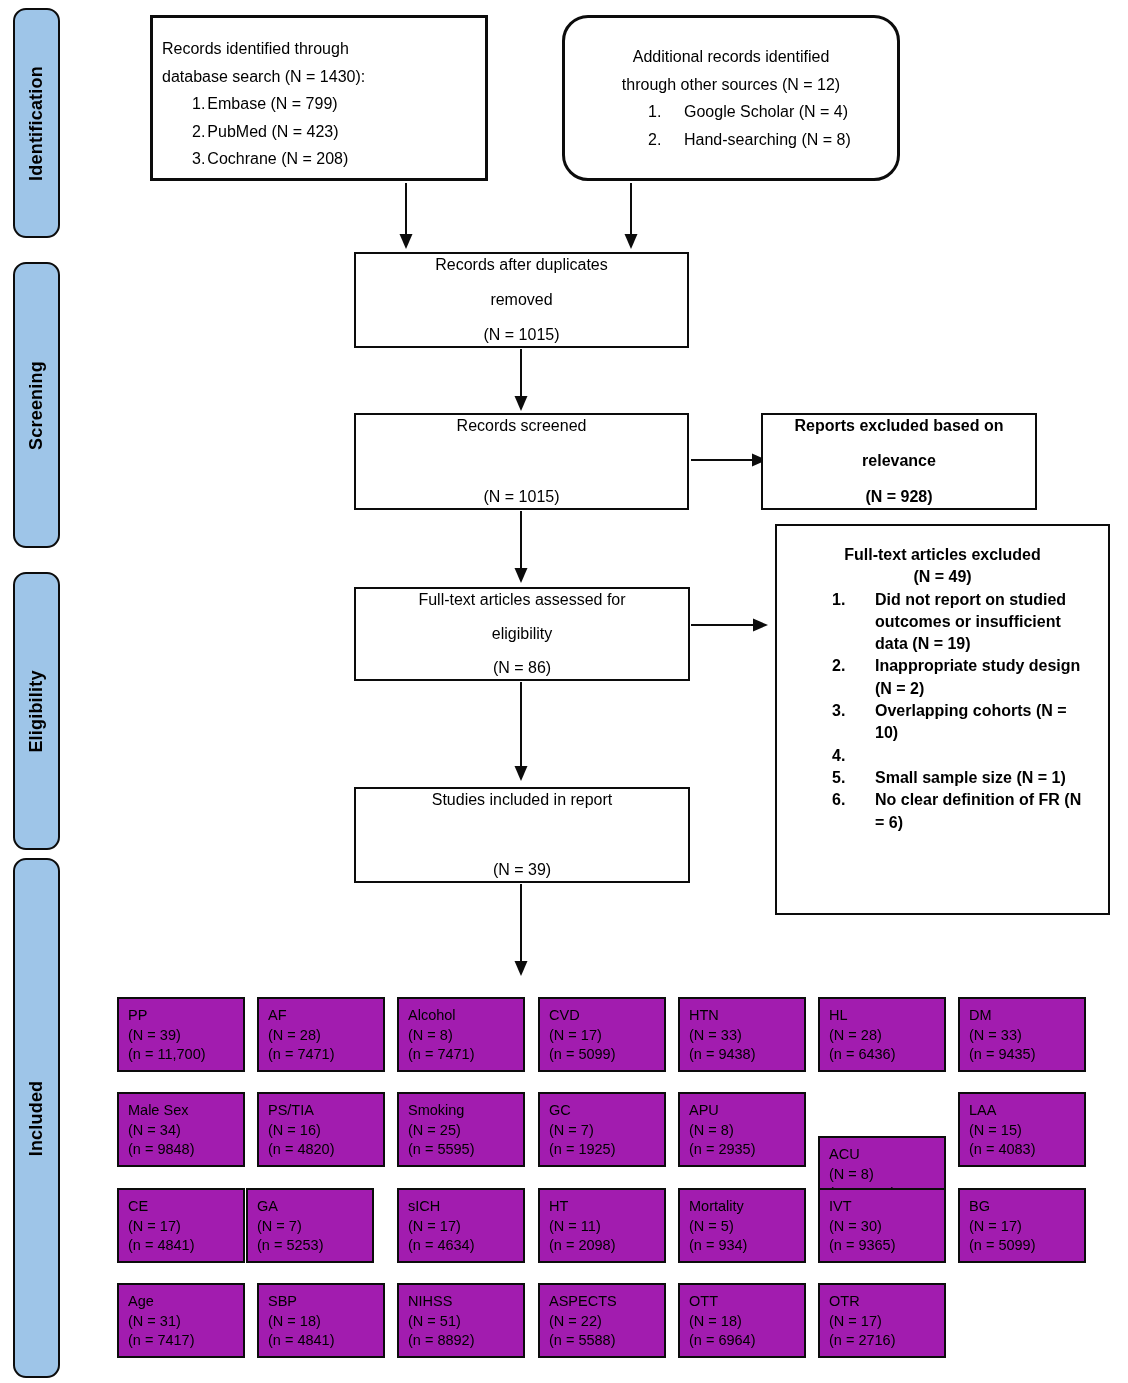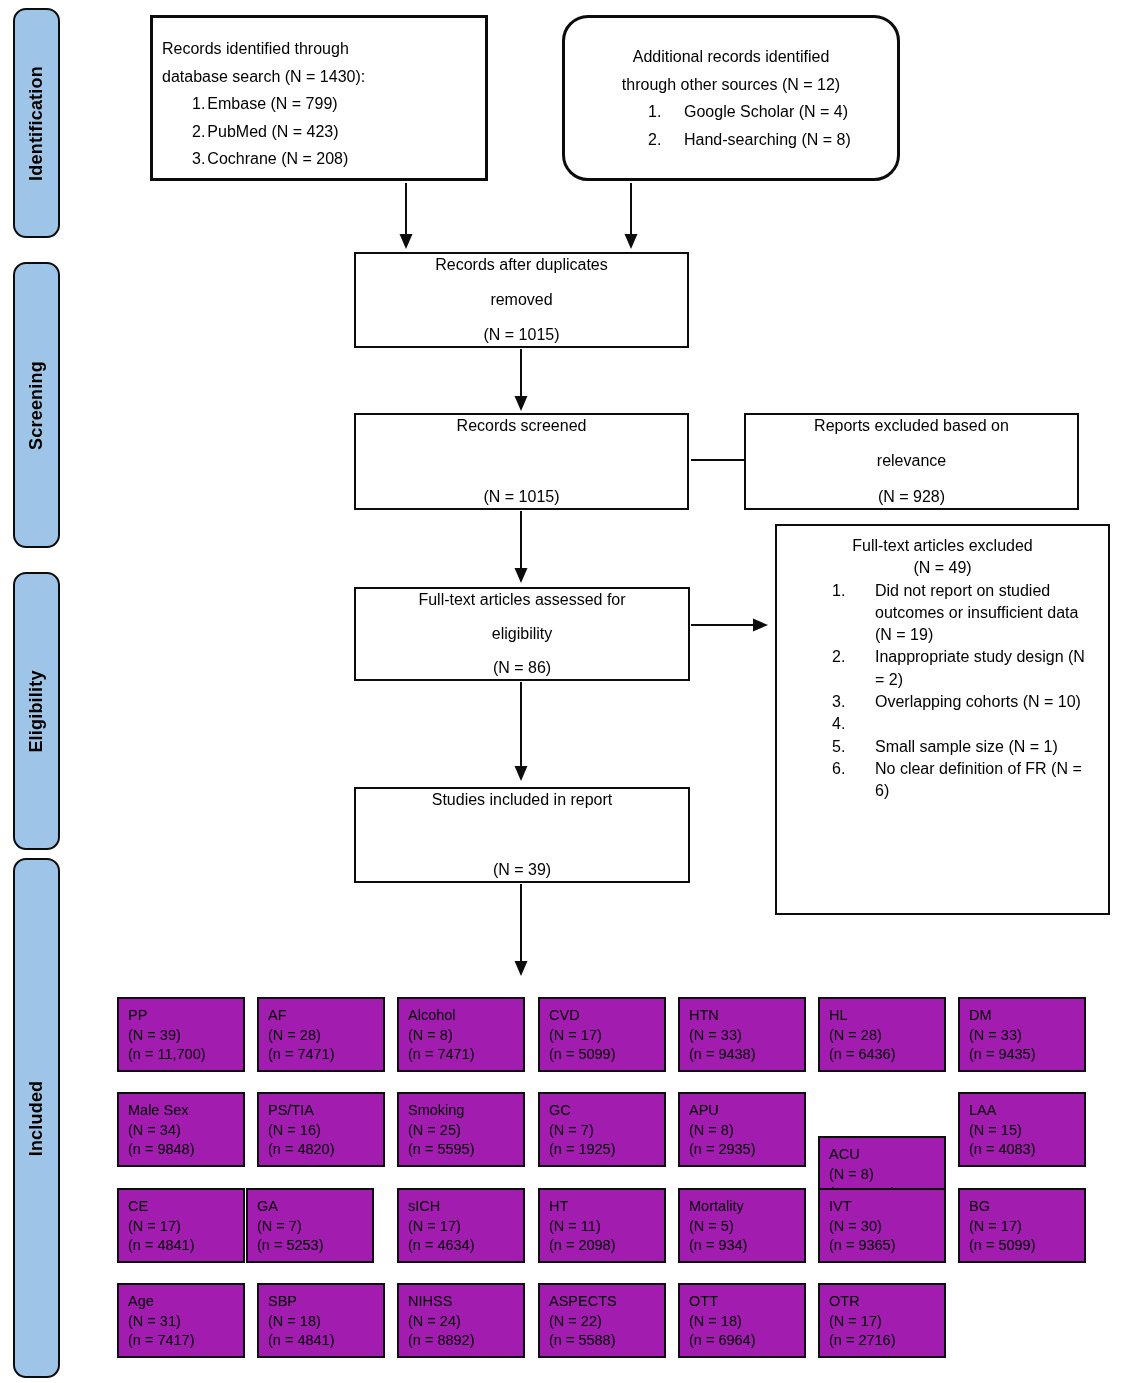--- a/index.html
+++ b/index.html
@@ -20,21 +20,21 @@
   .dbbox{padding:17px 6px 2px 9px;line-height:27.5px;}
   .dlist{margin-left:30px;}
   .drow{display:flex;}
   .drow .num{flex:0 0 auto;margin-right:2px;}
   
   .osbox{padding-top:25px;line-height:27.5px;border-radius:26px;}
   .osbox .tline{text-align:center;}
   .orow{display:flex;margin-left:83px;}
   .orow .num{flex:0 0 36px;}
   
-  .fxbox{padding-top:9px;line-height:22.3px;}
+  .fxbox{padding-top:18px;line-height:22.3px;font-weight:bold;}
   .fxtitle{text-align:center;}
   .fxrow{display:flex;margin-left:55px;padding-right:22px;}
   .fxrow .num{flex:0 0 43px;}
   .fxrow .txt{flex:1;}
   
   .gcell{position:absolute;width:128px;height:75px;background:#a21caf;
          border:2px solid #0c0c0c;box-sizing:border-box;
          font-size:14.5px;line-height:19.5px;padding:7px 3px 0 9px;}
 </style>
 </head>
@@ -128,21 +128,21 @@
     <div>Records after duplicates</div>
     <div>removed</div>
     <div>(N = 1015)</div>
   </div>
 
   <div class="fbox centerbox" style="left:354px;top:413px;width:335px;height:97px;">
     <div>Records screened</div>
     <div>(N = 1015)</div>
   </div>
 
-  <div class="fbox centerbox" style="left:744px;top:413px;width:335px;height:97px;">
+  <div class="fbox centerbox" style="left:761px;top:413px;width:276px;height:97px;font-weight:bold;">
     <div>Reports excluded based on</div>
     <div>relevance</div>
     <div>(N = 928)</div>
   </div>
 
   <div class="fbox centerbox" style="left:354px;top:587px;width:336px;height:94px;">
     <div>Full-text articles assessed for</div>
     <div>eligibility</div>
     <div>(N = 86)</div>
   </div>
@@ -293,21 +293,21 @@
         <div>(N = 31)</div>
         <div>(n = 7417)</div>
       </div>
       <div class="gcell" style="left: 257px; top: 1283px;">
         <div>SBP</div>
         <div>(N = 18)</div>
         <div>(n = 4841)</div>
       </div>
       <div class="gcell" style="left: 397px; top: 1283px;">
         <div>NIHSS</div>
-        <div>(N = 24)</div>
+        <div>(N = 51)</div>
         <div>(n = 8892)</div>
       </div>
       <div class="gcell" style="left: 538px; top: 1283px;">
         <div>ASPECTS</div>
         <div>(N = 22)</div>
         <div>(n = 5588)</div>
       </div>
       <div class="gcell" style="left: 678px; top: 1283px;">
         <div>OTT</div>
         <div>(N = 18)</div>

